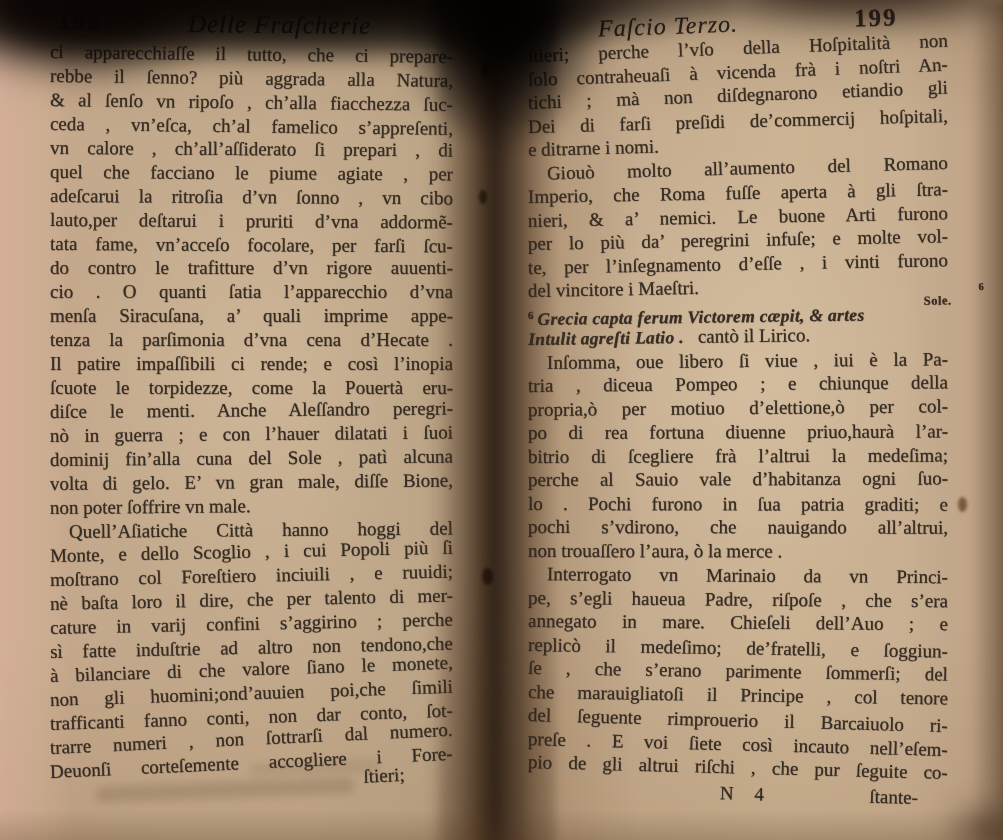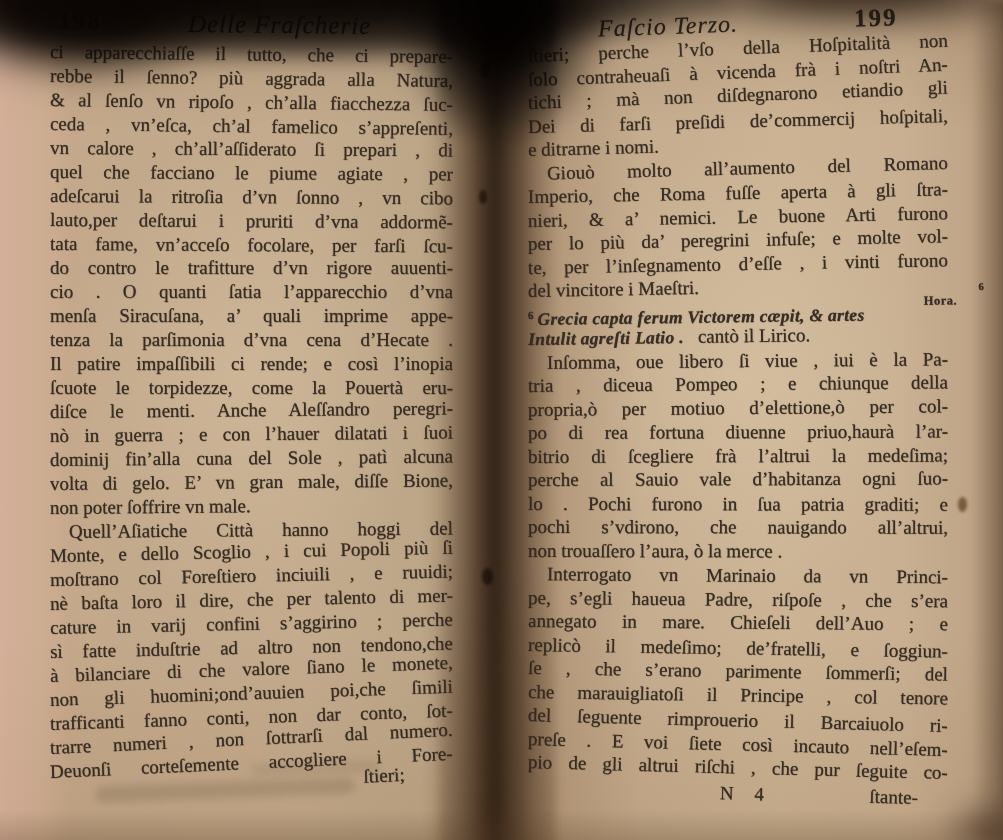--- a/index.html
+++ b/index.html
@@ -168,21 +168,21 @@
 
     <div class="quote-block">
       <div class="q-line">
         <span class="q-marker">6</span><span class="q-italic">Grecia capta ferum Victorem cæpit, &amp; artes</span>
       </div>
       <div class="q-line">
         <span class="q-italic">Intulit agreſti Latio .</span><span class="q-roman">cantò il Lirico.</span>
       </div>
       <div class="margin-note">
         <span class="mn-marker">6</span>
-        <span class="mn-text">Hora.</span>
+        <span class="mn-text">Sole.</span>
       </div>
     </div>
 
     <div class="r-lines-bottom">
         <div class="text-line"> Inſomma, oue libero ſi viue , iui è la Pa-</div>
         <div class="text-line">tria , diceua Pompeo ; e chiunque della</div>
         <div class="text-line">propria,ò per motiuo d’elettione,ò per col-</div>
         <div class="text-line">po di rea fortuna diuenne priuo,haurà l’ar-</div>
         <div class="text-line">bitrio di ſcegliere frà l’altrui la medeſima;</div>
         <div class="text-line">perche al Sauio vale d’habitanza ogni ſuo-</div>

